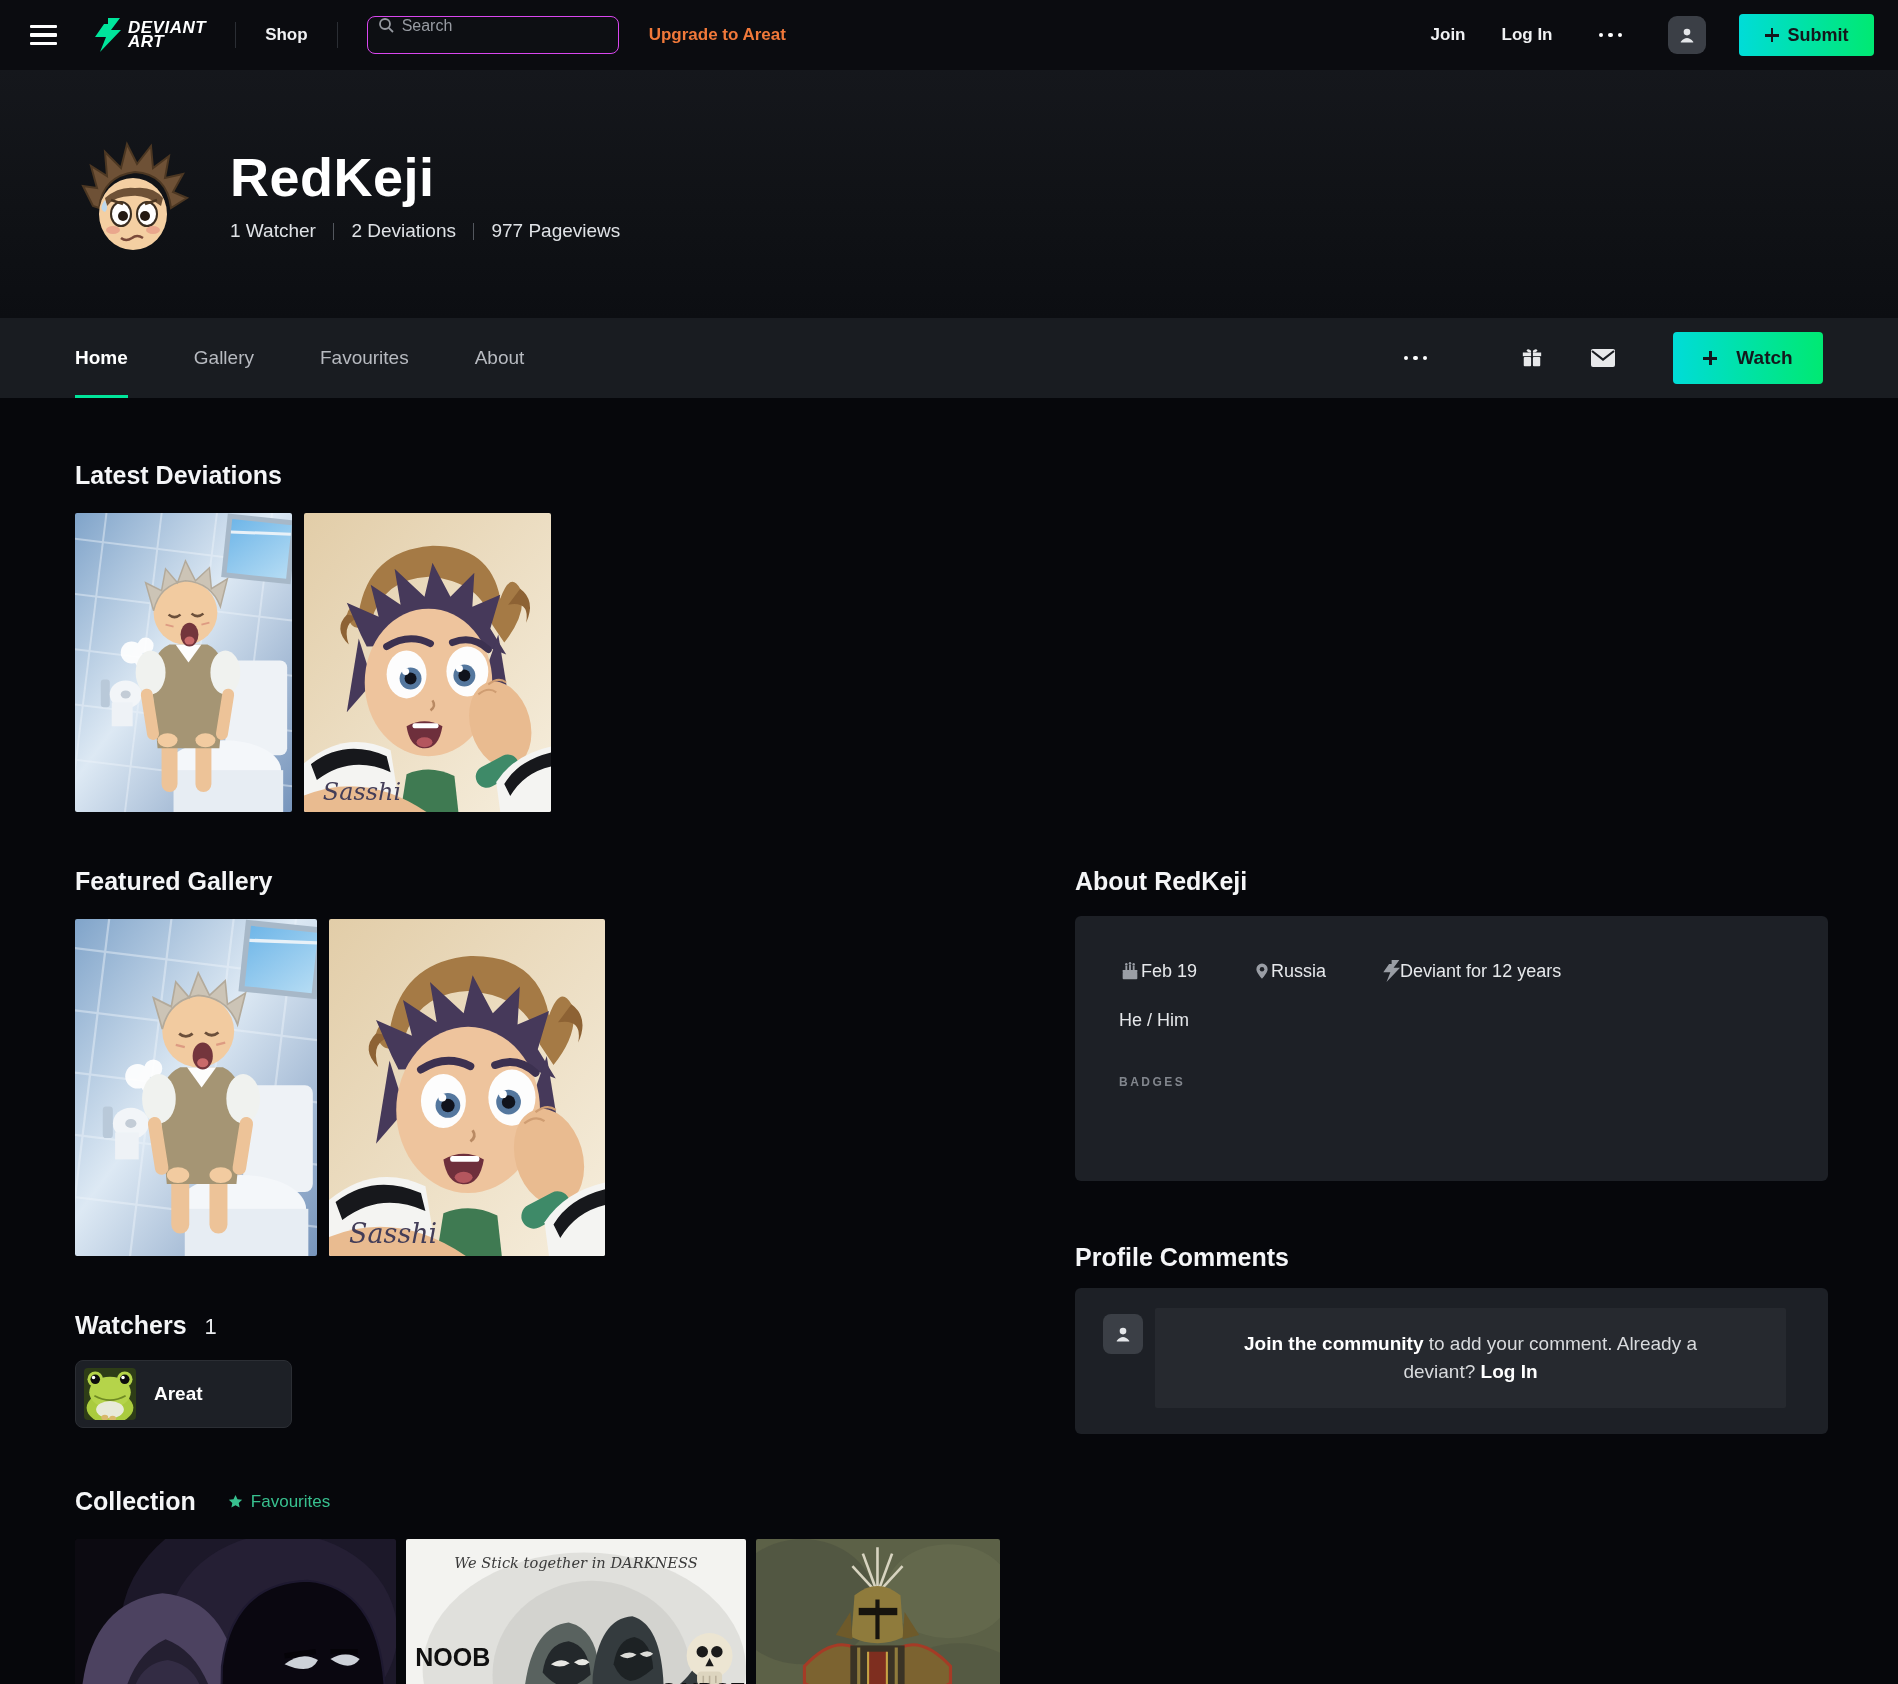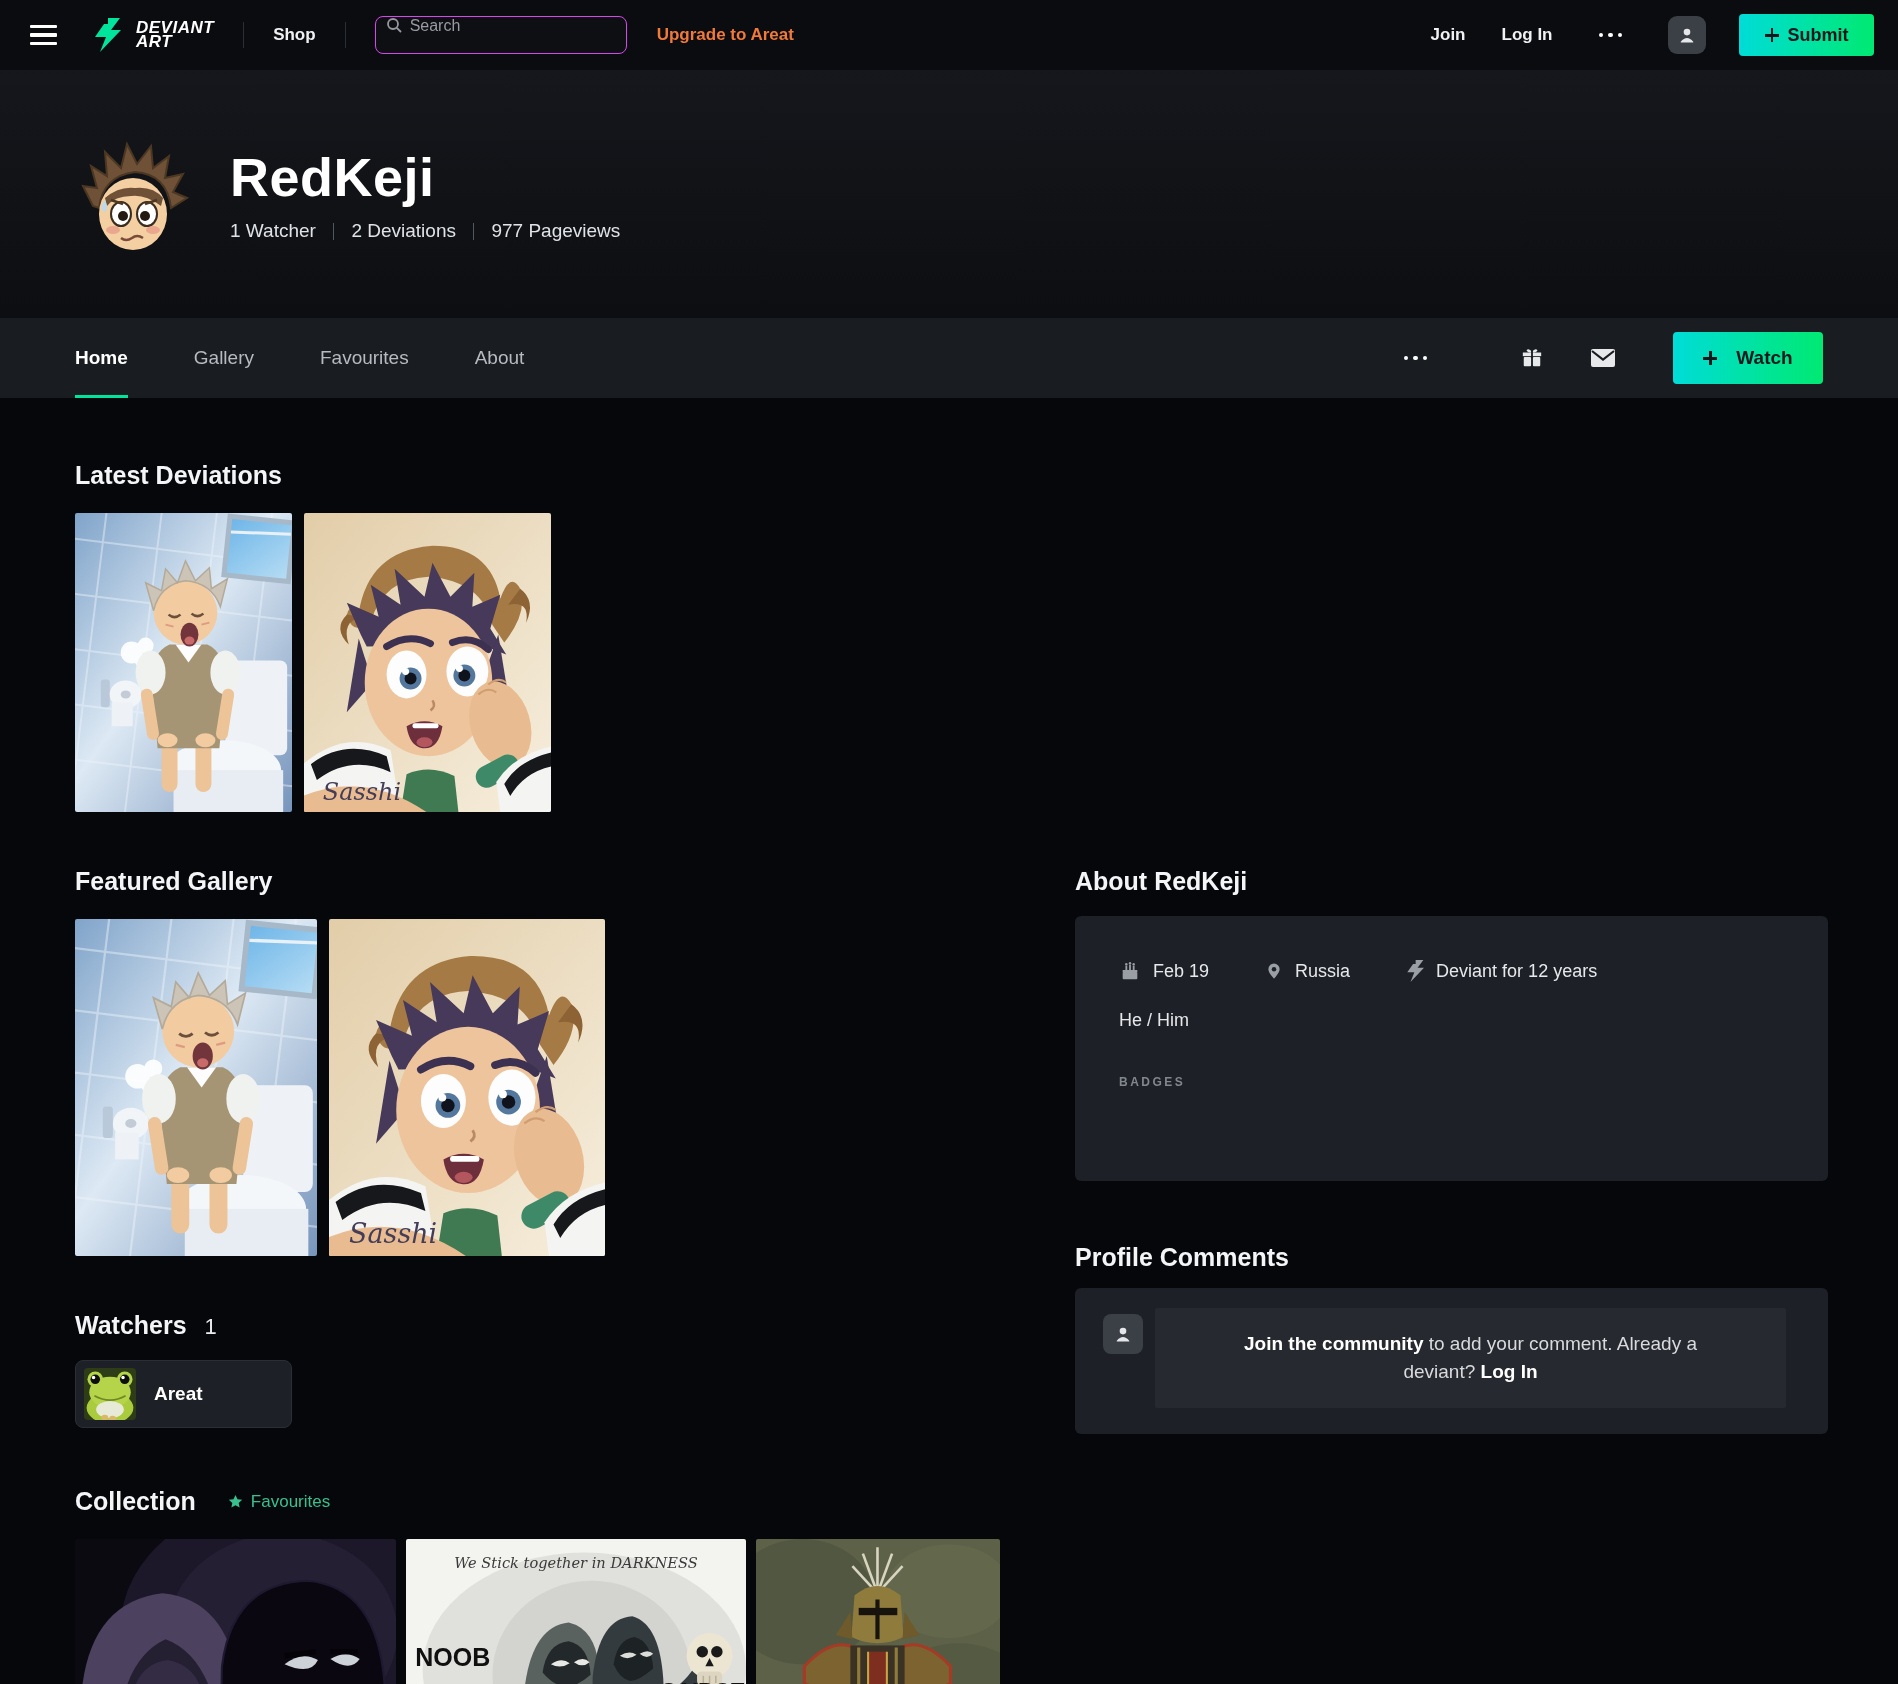--- a/index.html
+++ b/index.html
@@ -8,21 +8,21 @@
     width:1898px; height:1684px; overflow:hidden;
     font-family:"Liberation Sans","DejaVu Sans",sans-serif;
     color:#e9eaec;
   }
   
   .navbar { height:70px; background:#0b0c10; display:flex; align-items:center; padding:0 24px 0 30px; }
   .hamburger { width:27px; display:flex; flex-direction:column; gap:5px; cursor:pointer; margin-right:36px; }
   .hamburger span { height:3.5px; background:#fff; border-radius:1px; }
   .logo { display:flex; align-items:center; cursor:pointer; }
   .logo-glyph { width:28px; height:34px; }
-  .logo-text { margin-left:15px; font-style:italic; font-weight:700; font-size:17px; line-height:14px; letter-spacing:.5px; color:#fff; }
+  .logo-text { margin-left:7px; font-style:italic; font-weight:700; font-size:17px; line-height:14px; letter-spacing:.5px; color:#fff; }
   .nav-divider { width:1px; height:26px; background:#2b2e34; margin:0 29px; }
   .nav-link { font-size:17px; font-weight:700; color:#f0f1f3; cursor:pointer; white-space:nowrap; }
   .search-box { width:252px; height:38px; border:1px solid #d946ef; border-radius:8px; background:#0d0f13; display:flex; align-items:flex-start; padding:0 10px; }
   .search-box svg { flex:0 0 auto; }
   .search-box input { flex:1; margin-left:8px; background:transparent; border:none; outline:none; color:#d4d6da; font-size:16px; font-family:inherit; }
   .search-box input::placeholder { color:#979ba2; }
   .upgrade { margin-left:30px; color:#f1793a; font-size:17px; font-weight:700; cursor:pointer; }
   .nav-spacer { flex:1; }
   .join { margin-right:36px; }
   .login { margin-right:46px; }
@@ -71,21 +71,21 @@
   .fav-link { margin-left:32px; display:flex; align-items:center; gap:8px; color:#38c08f; font-size:17px; cursor:pointer; }
   .coll-row { display:flex; gap:10px; margin-top:25px; }
   .c1 { width:321px; height:240px; }
   .c2 { width:340px; height:240px; }
   .c3 { width:244px; height:240px; }
   
   .about-head { margin-top:406px; }
   .card { background:#1d2026; border-radius:6px; }
   .about-card { margin-top:22px; height:265px; padding:26px 44px; }
   .info-row { display:flex; align-items:center; gap:56px; margin-top:18px; }
-  .info-item { display:flex; align-items:center; gap:12px; font-size:18px; color:#e6e8eb; }
+  .info-item { display:flex; align-items:center; font-size:18px; color:#e6e8eb; }
   .pronouns { margin-top:28px; font-size:18px; color:#e6e8eb; }
   .badges-label { margin-top:44px; font-size:12px; letter-spacing:2.5px; color:#82868d; font-weight:700; }
   .comments-head { margin-top:64px; }
   .comments-card { margin-top:18px; height:146px; padding:20px 42px 12px 28px; display:flex; align-items:flex-start; }
   .comment-av { width:40px; height:40px; border-radius:8px; background:#3b3f46; display:flex; align-items:center; justify-content:center; flex:0 0 auto; margin-top:6px; }
   .comment-box { flex:1; margin-left:12px; background:#26292f; border-radius:2px; min-height:100px; display:flex; align-items:center; justify-content:center; text-align:center; padding:14px 56px; font-size:19px; line-height:1.5; color:#d8dadd; }
   .comment-box b { color:#fff; cursor:pointer; }
   .hidden-defs { position:absolute; width:0; height:0; overflow:hidden; }
 </style>
 </head>

